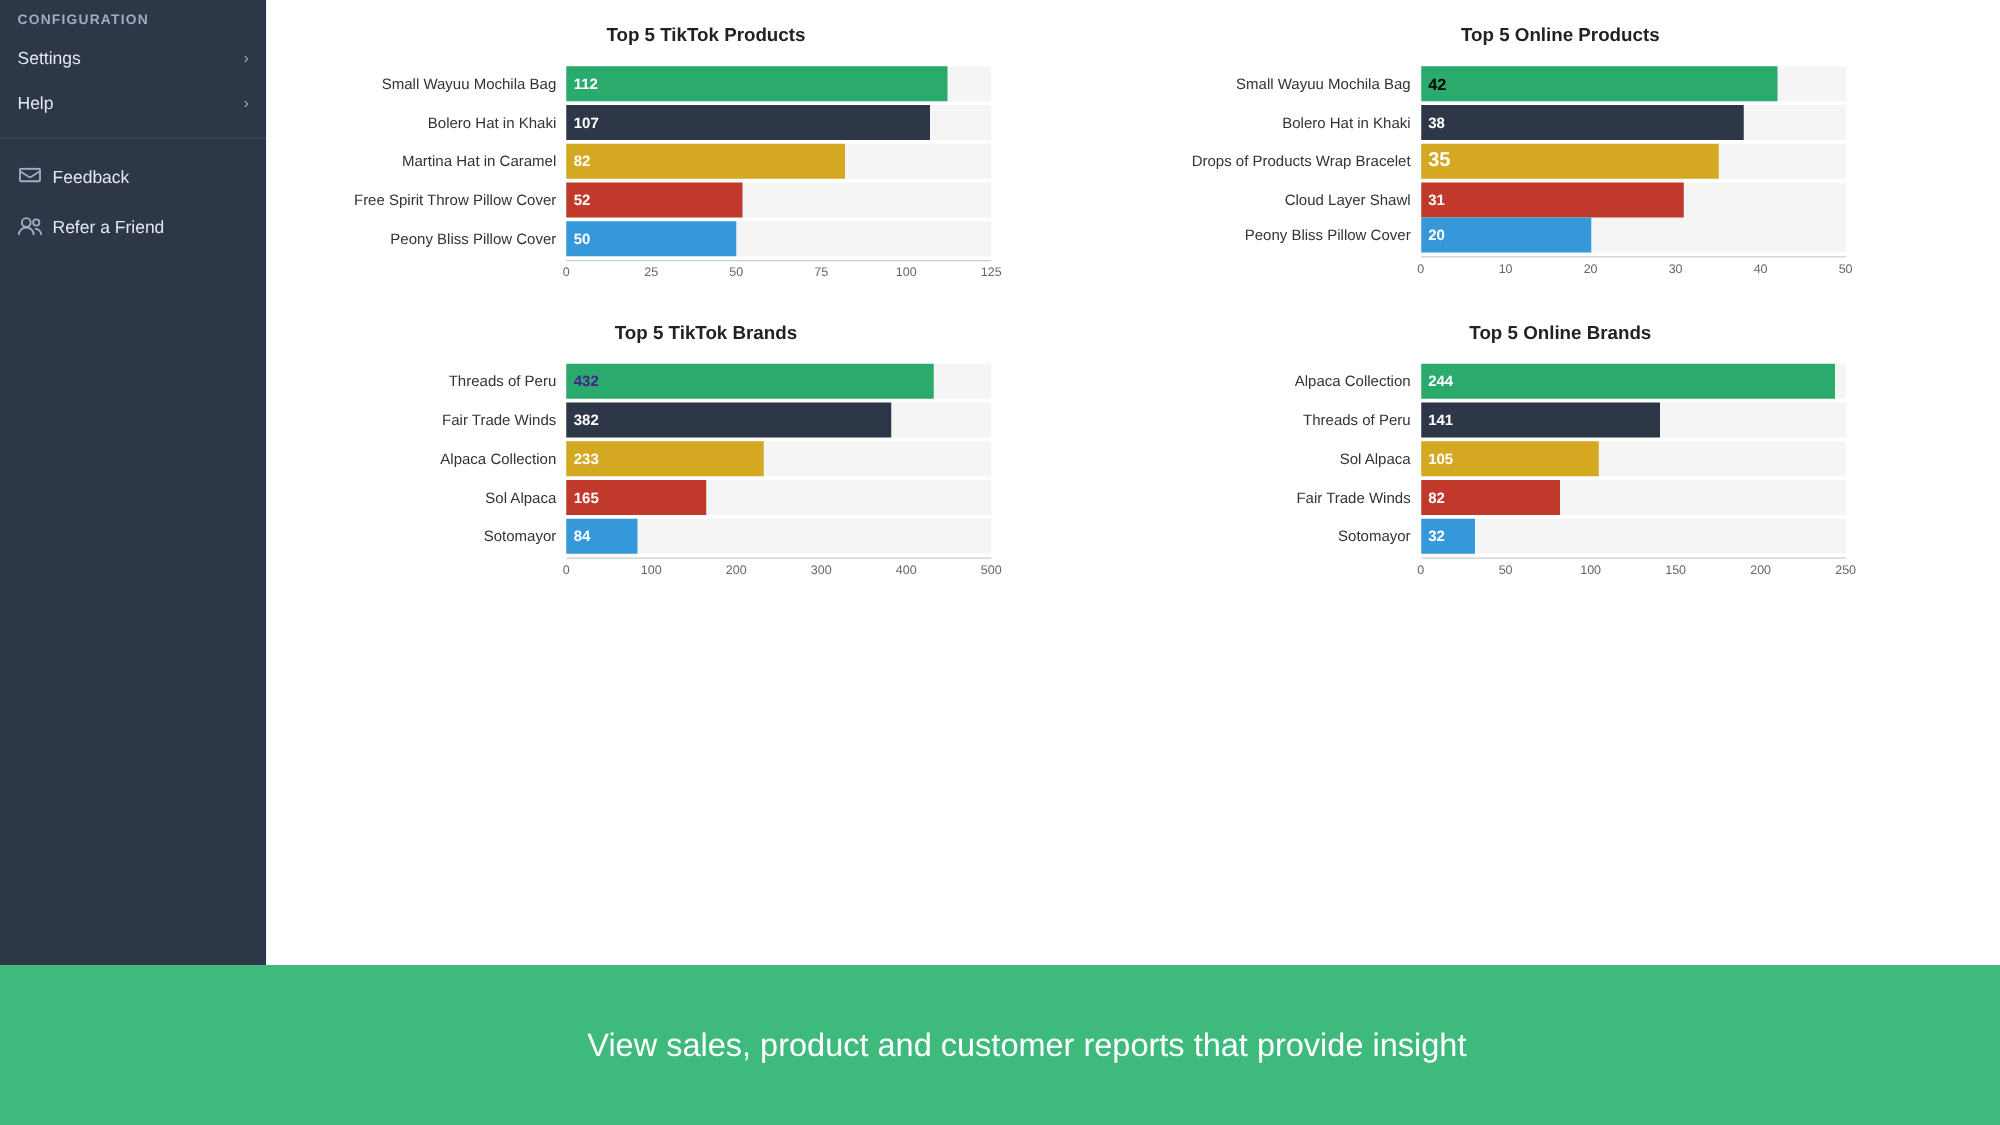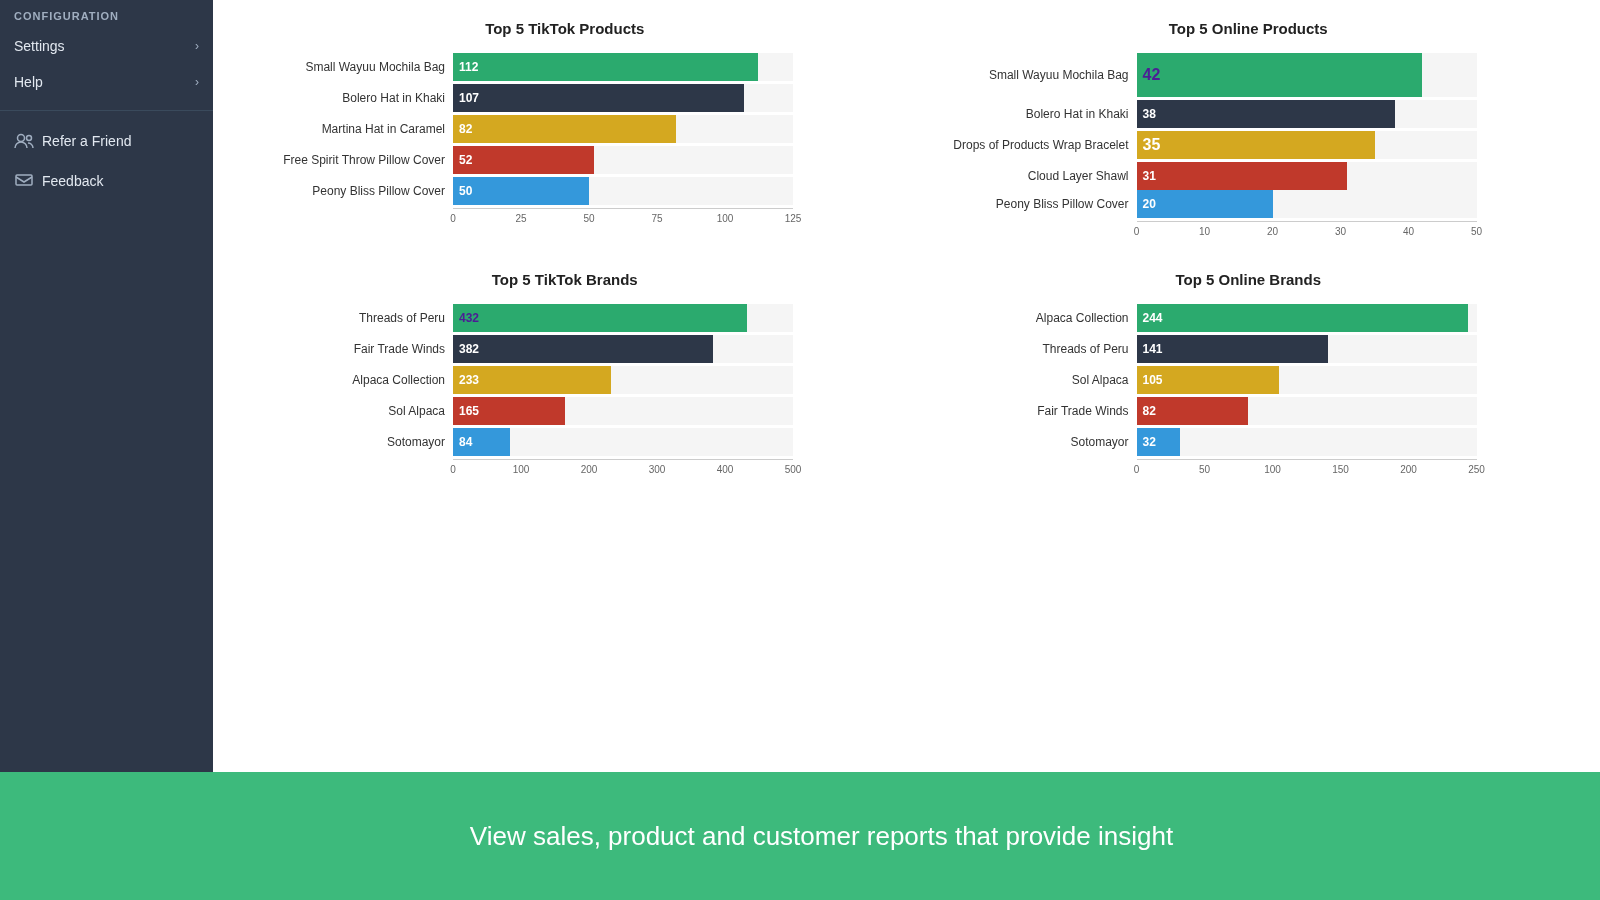--- a/index.html
+++ b/index.html
@@ -40,44 +40,44 @@
     <div class="sidebar-config-label">CONFIGURATION</div>
     <div class="sidebar-item">
       <span>Settings</span>
       <span class="sidebar-chevron">›</span>
     </div>
     <div class="sidebar-item">
       <span>Help</span>
       <span class="sidebar-chevron">›</span>
     </div>
     <div class="sidebar-divider"></div>
+    <div class="sidebar-item">
+      <div class="sidebar-item-left">
+        <div class="sidebar-icon">
+          <svg width="18" height="14" viewBox="0 0 18 14" fill="none">
+            <rect x="1" y="1" width="16" height="10" rx="1" stroke="#a0aec0" stroke-width="1.5"></rect>
+            <path d="M1 3l8 5 8-5" stroke="#a0aec0" stroke-width="1.5"></path>
+          </svg>
+        </div>
+        <span>Feedback</span>
+      </div>
+    </div>
     <div class="sidebar-item">
       <div class="sidebar-item-left">
         <div class="sidebar-icon">
           <svg width="20" height="16" viewBox="0 0 20 16" fill="none">
             <circle cx="7" cy="5" r="3.5" stroke="#a0aec0" stroke-width="1.5"></circle>
             <path d="M1 15c0-3.314 2.686-6 6-6s6 2.686 6 6" stroke="#a0aec0" stroke-width="1.5"></path>
             <circle cx="15" cy="5" r="2.5" stroke="#a0aec0" stroke-width="1.5"></circle>
             <path d="M14 10c2.21 0 5 1.79 5 5" stroke="#a0aec0" stroke-width="1.5"></path>
           </svg>
         </div>
         <span>Refer a Friend</span>
       </div>
     </div>
-    <div class="sidebar-item">
-      <div class="sidebar-item-left">
-        <div class="sidebar-icon">
-          <svg width="18" height="14" viewBox="0 0 18 14" fill="none">
-            <rect x="1" y="1" width="16" height="10" rx="1" stroke="#a0aec0" stroke-width="1.5"></rect>
-            <path d="M1 3l8 5 8-5" stroke="#a0aec0" stroke-width="1.5"></path>
-          </svg>
-        </div>
-        <span>Feedback</span>
-      </div>
-    </div>
   </nav>
 
   <main class="main-content">
     <div class="charts-grid">
 
       <div class="chart-container">
         <div class="chart-title">Top 5 TikTok Products</div>
         <div id="chart-tl" class="bar-chart-container">
             <div style="width:540px;">
         <div class="bar-row" style="display:flex;align-items:center;margin-bottom:3px;">
@@ -126,21 +126,21 @@
           </div>
       </div>
 
       <div class="chart-container">
         <div class="chart-title">Top 5 Online Products</div>
         <div id="chart-tr" class="bar-chart-container">
             <div style="width:540px;">
         <div class="bar-row" style="display:flex;align-items:center;margin-bottom:3px;">
           <div style="width:200px;text-align:right;padding-right:8px;font-size:12px;color:#333;flex-shrink:0;">Small Wayuu Mochila Bag</div>
           <div style="width:340px;position:relative;background:rgba(0,0,0,0.04);">
-            <div style="width:285.59999999999997px;height:44px;background:#2baa6e;display:flex;align-items:center;padding-left:6px;font-size:16px;font-weight:600;color:#4c1d95;">42</div>
+            <div style="width:285.59999999999997px;height:28px;background:#2baa6e;display:flex;align-items:center;padding-left:6px;font-size:13px;font-weight:600;color:#000000;">42</div>
           </div>
         </div>
 
         <div class="bar-row" style="display:flex;align-items:center;margin-bottom:3px;">
           <div style="width:200px;text-align:right;padding-right:8px;font-size:12px;color:#333;flex-shrink:0;">Bolero Hat in Khaki</div>
           <div style="width:340px;position:relative;background:rgba(0,0,0,0.04);">
             <div style="width:258.4px;height:28px;background:#2d3748;display:flex;align-items:center;padding-left:6px;font-size:12px;font-weight:600;color:#fff;">38</div>
           </div>
         </div>
 

